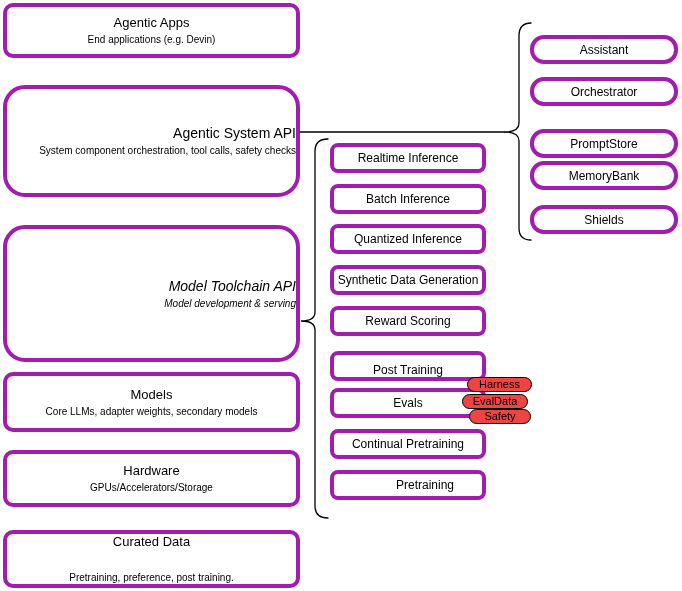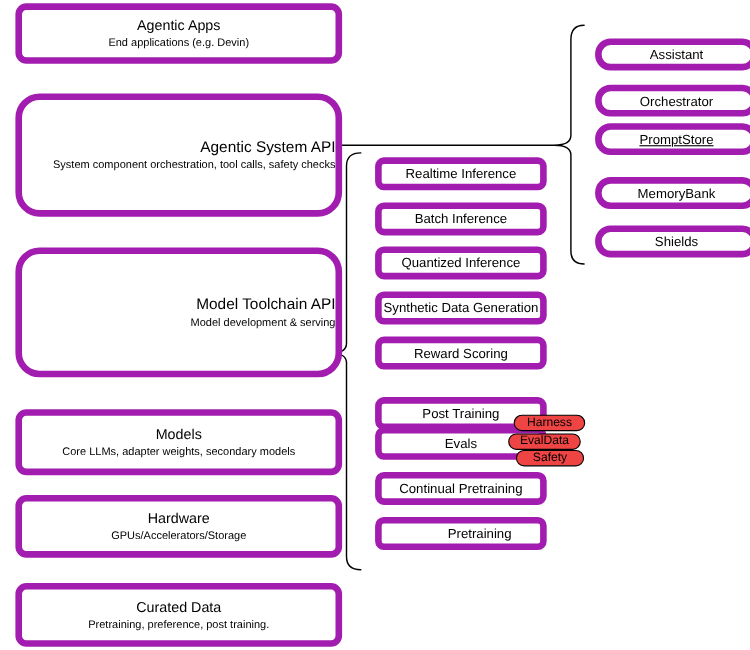--- a/index.html
+++ b/index.html
@@ -9,28 +9,27 @@
     font-family: "Liberation Sans", sans-serif;
     color: #000000;
     position: relative;
     overflow: hidden;
   }
   #canvas { position: absolute; inset: 0; width: 682px; height: 591px; }
   .box {
     position: absolute;
     box-sizing: border-box;
     background: #ffffff;
-    border: 6px solid #a21caf;
+    border: 4px solid #a21caf;
     display: flex;
     flex-direction: column;
     align-items: center;
     justify-content: center;
     text-align: center;
     z-index: 2;
-    margin-left: 11px;
   }
   .left-box { left: 3px; width: 297px; }
   .r10 { border-radius: 10px; }
   .r20 { border-radius: 22px; align-items: flex-end; }
   .node-title { font-size: 13px; line-height: 15px; white-space: nowrap; }
   .node-title.lg { font-size: 14px; line-height: 16px; }
   .node-subtitle { font-size: 10px; line-height: 12px; margin-top: 4px; white-space: nowrap; }
   .mid-box {
     left: 330px; width: 156px; height: 30px;
     border-radius: 8px; font-size: 12px; white-space: nowrap;
@@ -83,56 +82,56 @@
   <div class="box left-box r10" style="top:3px; height:55px;">
     <div class="node-title">Agentic Apps</div>
     <div class="node-subtitle">End applications (e.g. Devin)</div>
   </div>
 
   <div class="box left-box r20" style="top:85px; height:112px;">
     <div class="node-title lg">Agentic System API</div>
     <div class="node-subtitle">System component orchestration, tool calls, safety checks</div>
   </div>
 
-  <div class="box left-box r20" style="top:225px; height:118px;">
+  <div class="box left-box r20" style="top:225px; height:137px;font-style:italic;">
     <div class="node-title lg">Model Toolchain API</div>
     <div class="node-subtitle">Model development &amp; serving</div>
   </div>
 
   <div class="box left-box r10" style="top:372px; height:60px;">
     <div class="node-title">Models</div>
     <div class="node-subtitle">Core LLMs, adapter weights, secondary models</div>
   </div>
 
   <div class="box left-box r10" style="top:450px; height:57px;">
     <div class="node-title">Hardware</div>
     <div class="node-subtitle">GPUs/Accelerators/Storage</div>
   </div>
 
-  <div class="box left-box r10" style="top:530px; height:58px;">
+  <div class="box left-box r10" style="top:530px; height:58px;justify-content:space-between;">
     <div class="node-title">Curated Data</div>
     <div class="node-subtitle">Pretraining, preference, post training.</div>
   </div>
 
   <div class="box mid-box" style="top:143px;">
     <span>Realtime Inference</span>
   </div>
   <div class="box mid-box" style="top:184px;">
     <span>Batch Inference</span>
   </div>
   <div class="box mid-box" style="top:224px;">
     <span>Quantized Inference</span>
   </div>
   <div class="box mid-box" style="top:265px;">
     <span>Synthetic Data Generation</span>
   </div>
   <div class="box mid-box" style="top:306px;">
     <span>Reward Scoring</span>
   </div>
-  <div class="box mid-box" style="top:361px;">
+  <div class="box mid-box" style="top:351px;justify-content:flex-end;">
     <span>Post Training</span>
   </div>
   <div class="box mid-box" style="top:388px;">
     <span>Evals</span>
   </div>
   <div class="box mid-box" style="top:429px;">
     <span>Continual Pretraining</span>
   </div>
   <div class="box mid-box" style="top:470px;padding-left:34px;">
     <span>Pretraining</span>
@@ -147,21 +146,21 @@
   <div class="pill" style="left:469px; top:409px; width:62px; height:15px;">
     <span>Safety</span>
   </div>
 
   <div class="box right-box" style="top:35px;">
     <span>Assistant</span>
   </div>
   <div class="box right-box" style="top:77px;">
     <span>Orchestrator</span>
   </div>
-  <div class="box right-box" style="top:112px;text-decoration:underline;">
+  <div class="box right-box" style="top:129px;">
     <span>PromptStore</span>
   </div>
   <div class="box right-box" style="top:161px;">
     <span>MemoryBank</span>
   </div>
   <div class="box right-box" style="top:205px;">
     <span>Shields</span>
   </div>
 
 </div>

